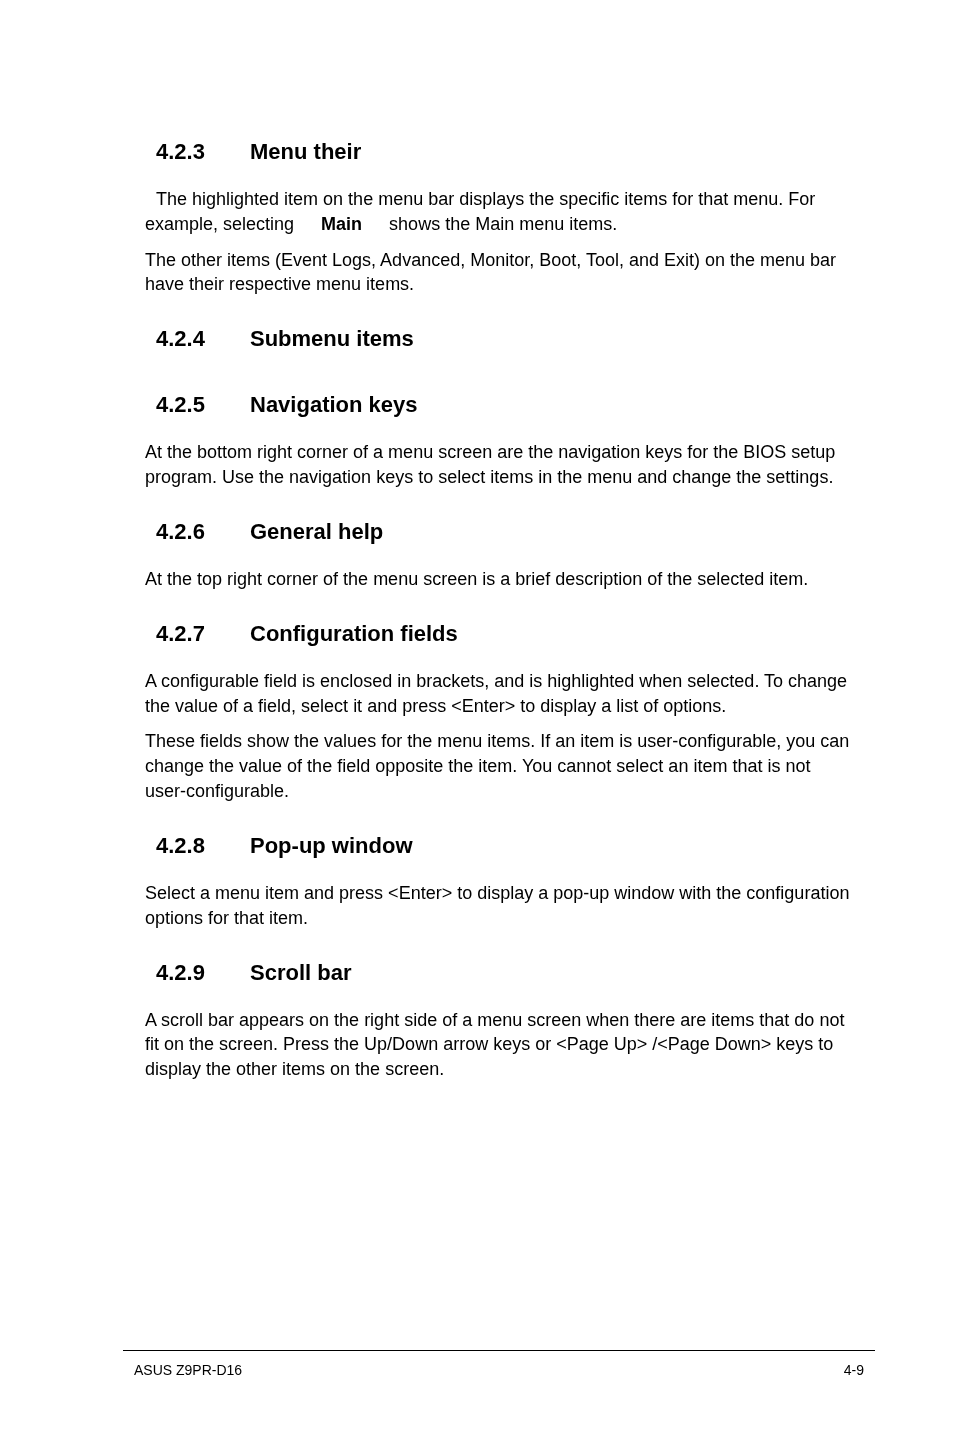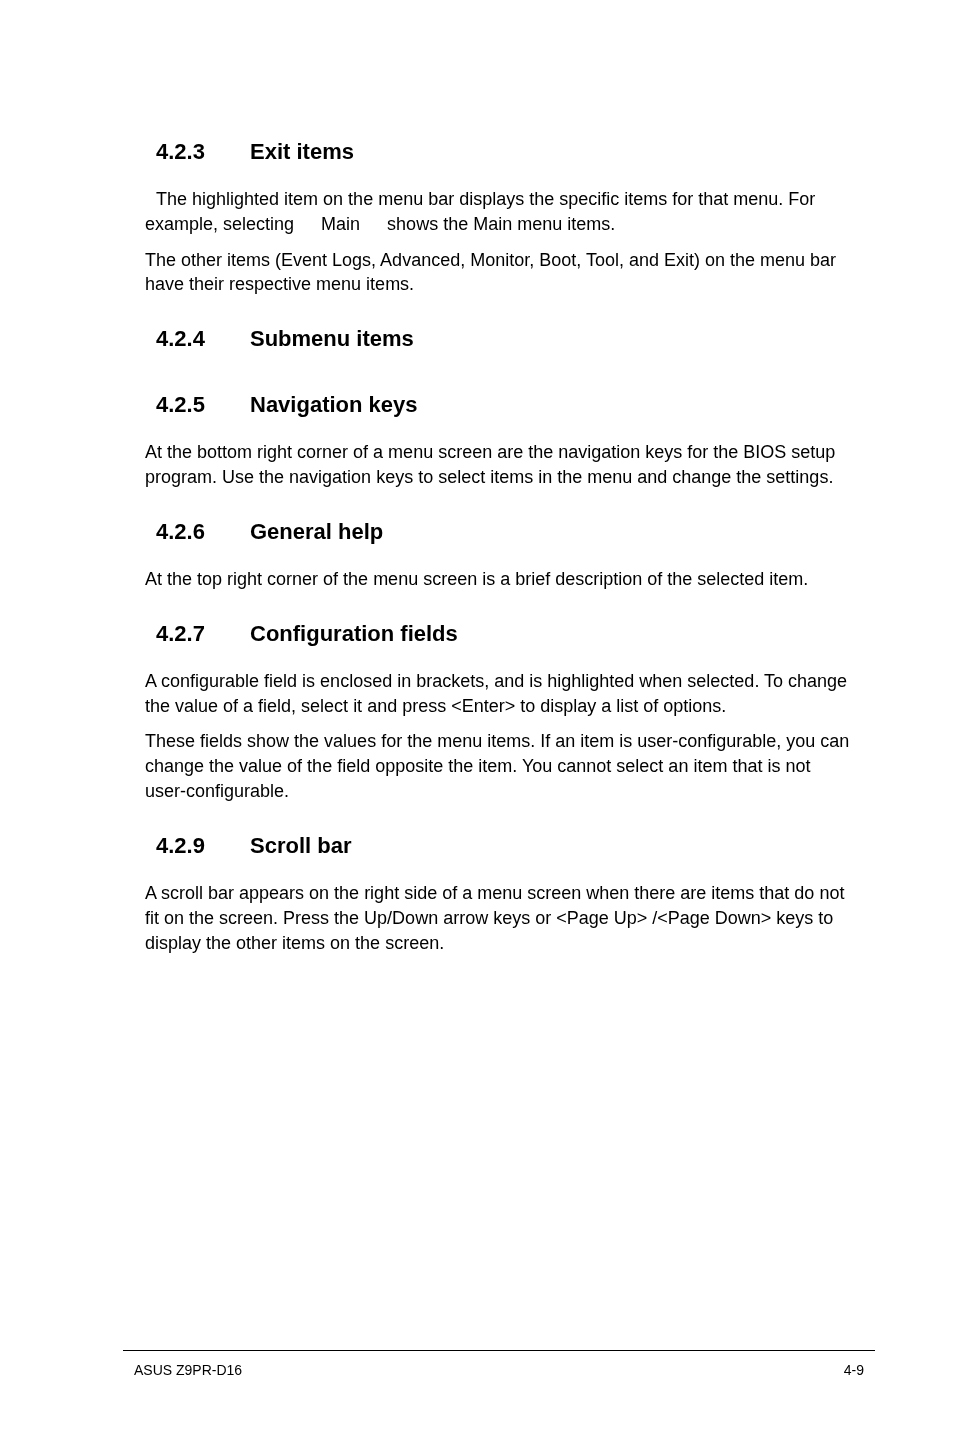--- a/index.html
+++ b/index.html
@@ -26,21 +26,21 @@
   .heading .num {
     display: inline-block;
     min-width: 72px;
   }
   .body {
     font-size: 18px;
     line-height: 1.38;
     margin-bottom: 10px;
   }
   .body .bold {
-    font-weight: normal;
+    font-weight: bold;
   }
   .footer {
     position: absolute;
     bottom: 60px;
     left: 90px;
     right: 90px;
     border-top: 1px solid #000;
     padding-top: 0;
     font-size: 14px;
   }
@@ -48,21 +48,21 @@
   .footer-right { float: right; }
 </style>
 </head>
 <body>
 
 <div class="page">
 
   <div class="section">
     <div class="heading">
       <span class="num">4.2.3</span>
-      <span>Exit items</span>
+      <span>Menu their</span>
     </div>
     <p class="body">
       <span>The highlighted item on the menu bar displays the specific items for that menu. For example, selecting </span><span class="bold">Main</span><span> shows the Main menu items.</span>
     </p>
     <p class="body">The other items (Event Logs, Advanced, Monitor, Boot, Tool, and Exit) on the menu bar have their respective menu items.</p>
   </div>
 
   <div class="section">
     <div class="heading">
       <span class="num">4.2.4</span>
@@ -88,20 +88,27 @@
 
   <div class="section">
     <div class="heading">
       <span class="num">4.2.7</span>
       <span>Configuration fields</span>
     </div>
     <p class="body">A configurable field is enclosed in brackets, and is highlighted when selected. To change the value of a field, select it and press &lt;Enter&gt; to display a list of options.</p>
     <p class="body">These fields show the values for the menu items. If an item is user-configurable, you can change the value of the field opposite the item. You cannot select an item that is not user-configurable.</p>
   </div>
 
+  <div class="section">
+    <div class="heading">
+      <span class="num">4.2.8</span>
+      <span>Pop-up window</span>
+    </div>
+    <p class="body">Select a menu item and press &lt;Enter&gt; to display a pop-up window with the configuration options for that item.</p>
+  </div>
 
   <div class="section">
     <div class="heading">
       <span class="num">4.2.9</span>
       <span>Scroll bar</span>
     </div>
     <p class="body">A scroll bar appears on the right side of a menu screen when there are items that do not fit on the screen. Press the Up/Down arrow keys or &lt;Page Up&gt; /&lt;Page Down&gt; keys to display the other items on the screen.</p>
   </div>
 
 </div>

